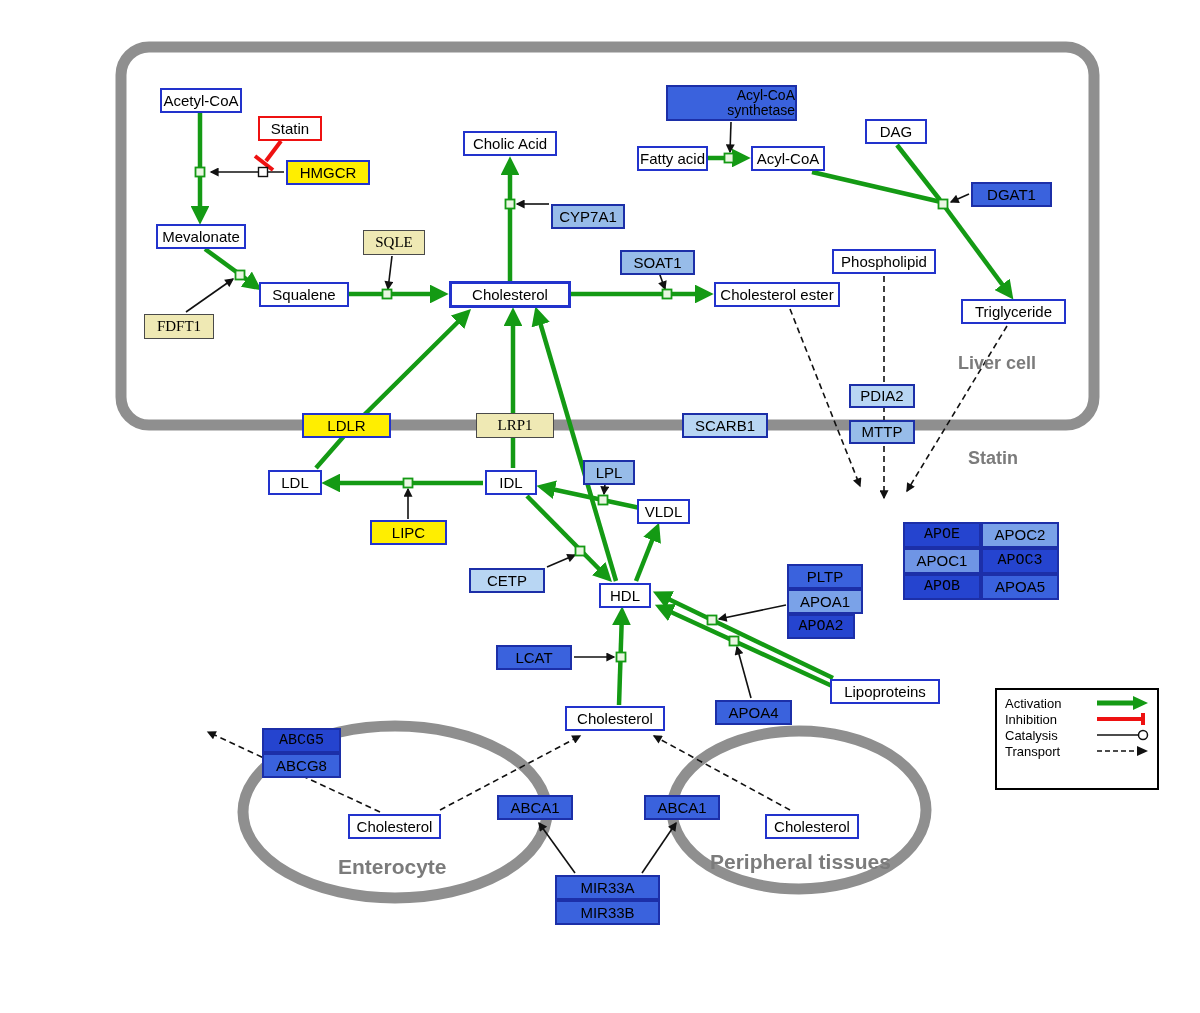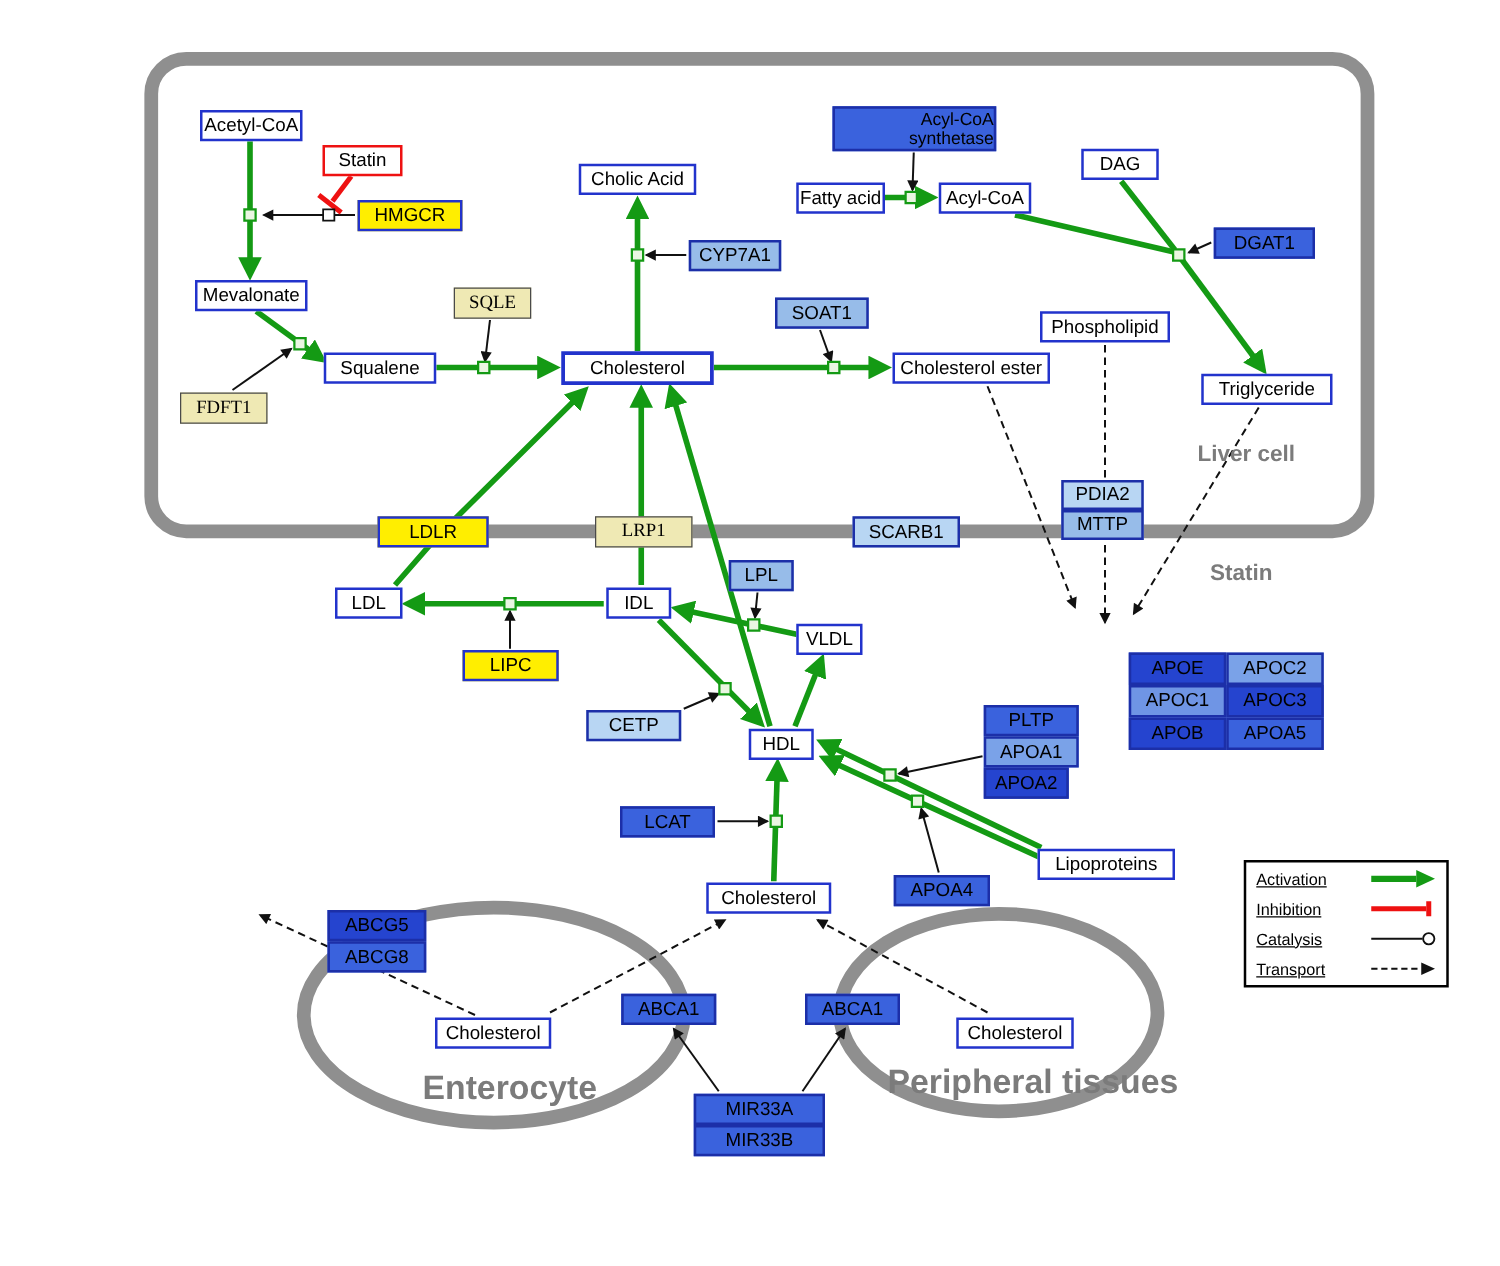--- a/index.html
+++ b/index.html
@@ -15,34 +15,34 @@
   .mem { stroke:#8f8f8f; stroke-width:11; fill:none; }
   .node {
     position:absolute; display:flex; align-items:center; justify-content:center;
     font-size:15px; color:#000; background:#fff; border:2px solid #2233cc;
     text-align:center; line-height:1.05; cursor:pointer;
   }
   .thick { border-width:3px; }
   .red   { border-color:#ee1111; border-width:2.5px; }
   .yellow{ background:#ffee00; }
   .cream { background:#efe9b4; border:1.6px solid #4a4a4a;font-family:Liberation Serif, serif; }
-  .lblue { background:#97bce9; border-color:#1c2fa8; }
+  .lblue { background:#97bce9; border-color:#1c2fa8;margin-top:12px; }
   .lblue2{ background:#b8d6f3; border-color:#1c2fa8; }
   .blue  { background:#3a62dd; border-color:#1c2fa8; }
-  .dblue { background:#2544cf; border-color:#1c2fa8; }
+  .dblue { background:#2544cf; border-color:#1c2fa8;font-family:Liberation Mono, monospace; }
   .mblue { background:#6f95e5; border-color:#1c2fa8; }
   .llblue{ background:#7aa2e8; border-color:#1c2fa8; }
   .small { font-size:14px;text-align:right; }
   .region-label { position:absolute; font-weight:bold; color:#7b7b7b; }
   .rl-big { font-size:18px; }
-  .rl-med { font-size:27px; }
+  .rl-med { font-size:21px; }
   .legend {
     position:absolute; left:995px; top:688px; width:164px; height:102px;
     background:#fff; border:2px solid #000; padding:5px 8px;
-    display:flex; flex-direction:column; justify-content:space-between;text-decoration:underline;
+    display:flex; flex-direction:column; justify-content:flex-start;
   }
   .legend-row { display:flex; align-items:center; justify-content:space-between; }
   .legend-row span { font-size:13px; color:#000; }
 </style>
 </head>
 <body>
 
 <div class="canvas">
 
   <svg class="edges" width="1200" height="1013">

